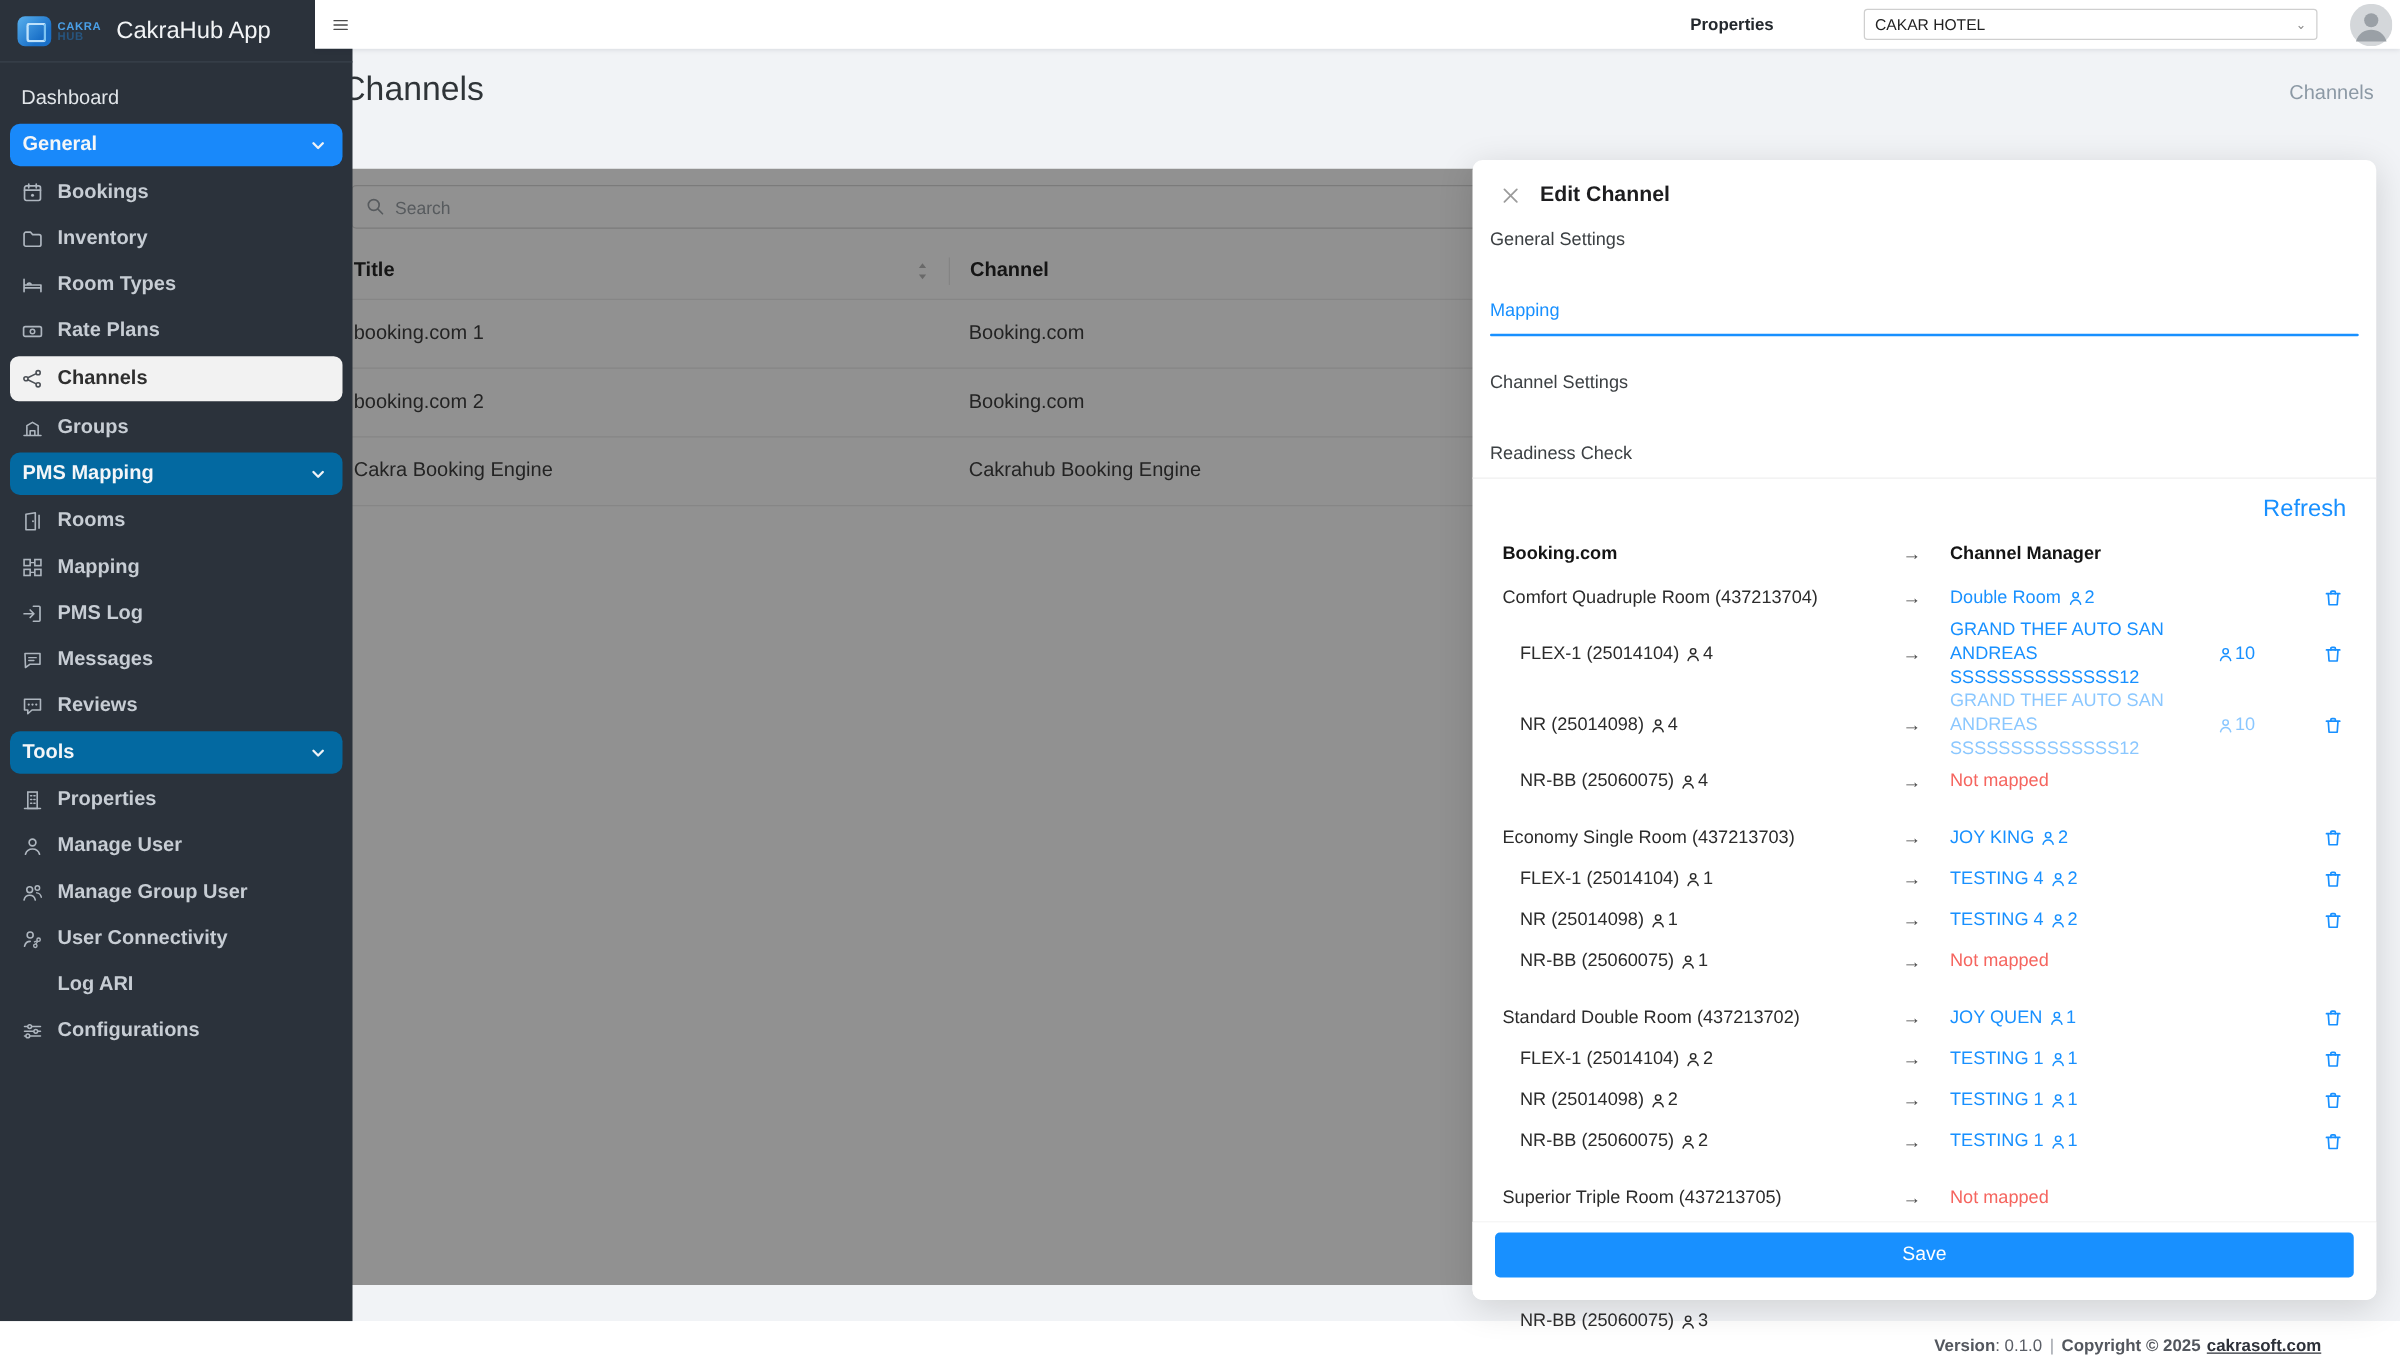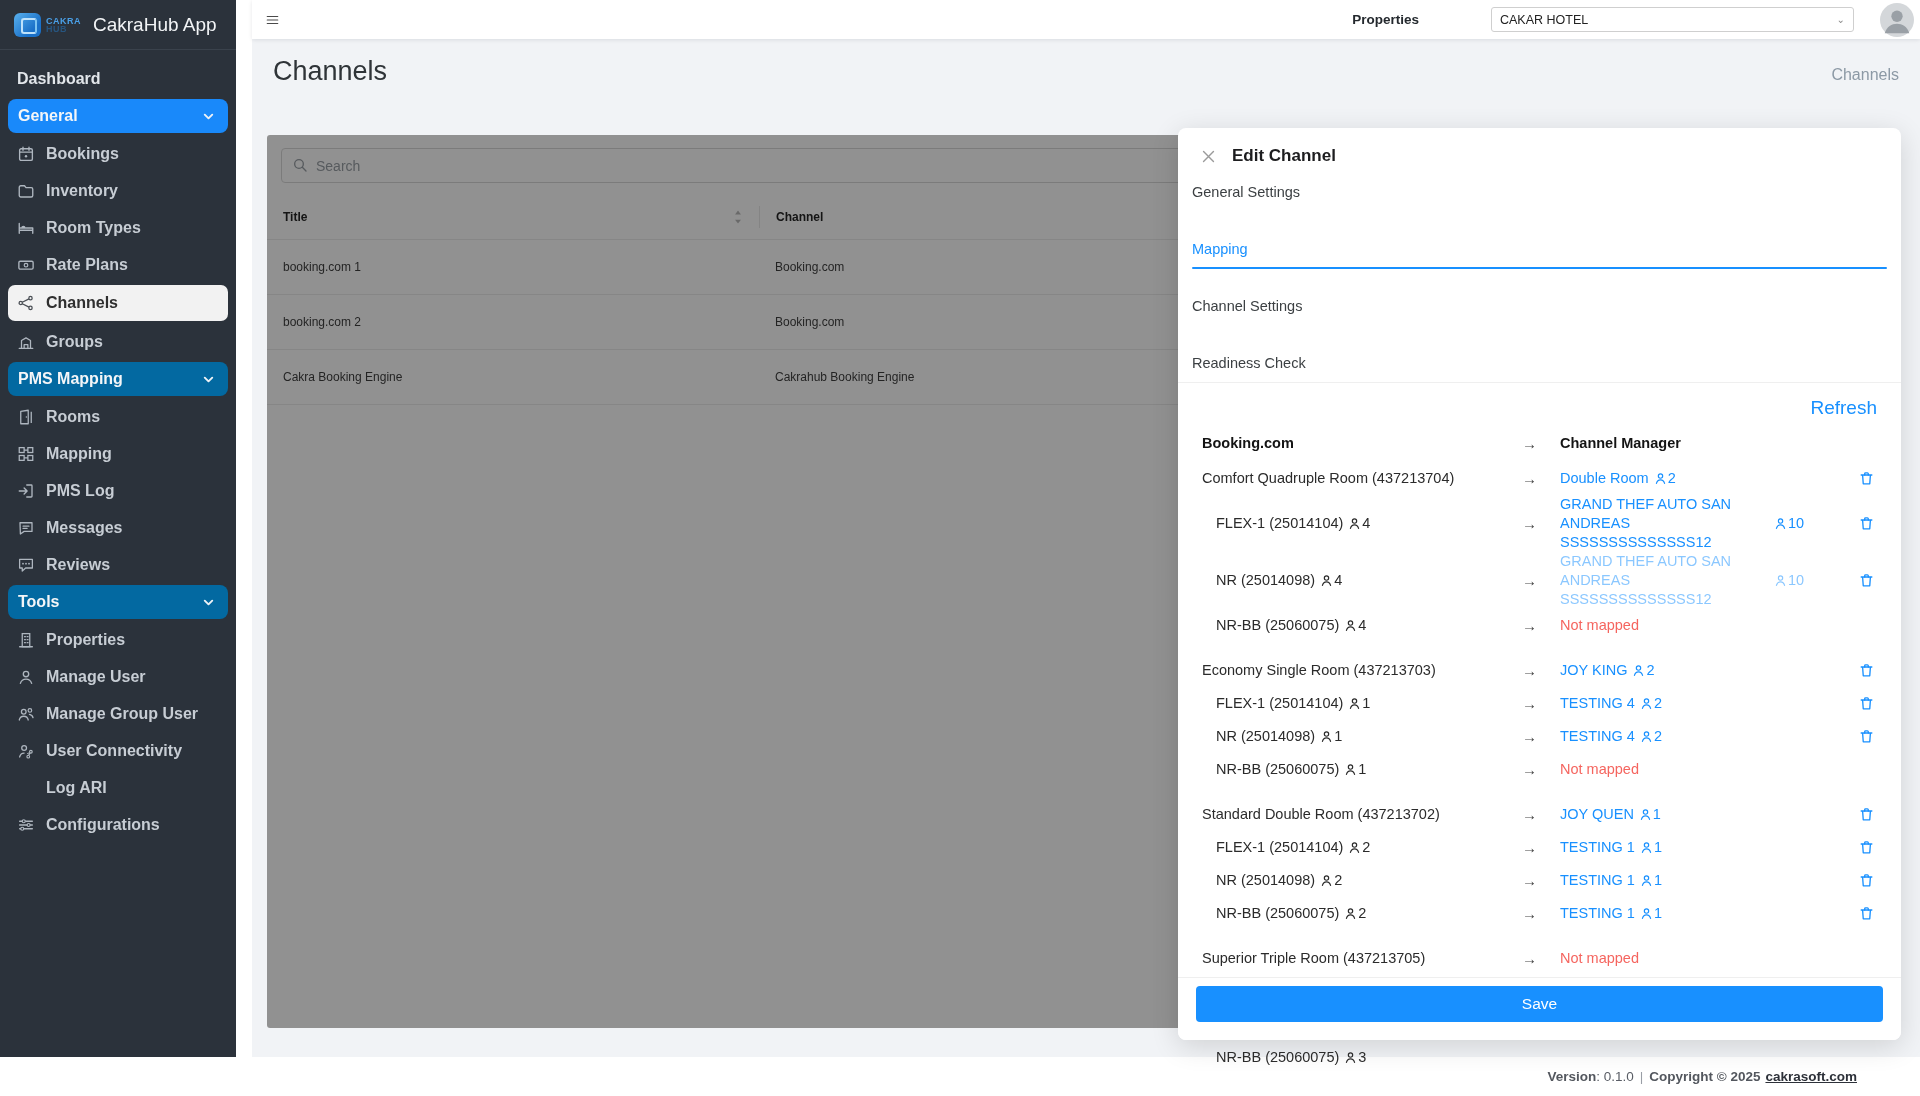--- a/index.html
+++ b/index.html
@@ -1,33 +1,33 @@
 <!DOCTYPE html>
 <html><head>
 <meta charset="utf-8">
 <style>
   * { margin:0; padding:0; box-sizing:border-box; }
   html,body { width:1920px; height:1096px; overflow:hidden; }
   body { font-family:"Liberation Sans", sans-serif; background:#fff; }
   .stage { position:relative; width:1920px; height:1096px; background:#fff; }
 
   
-  .sidebar { position:absolute; left:0; top:0; width:236px; height:1057px; background:#2b323b; z-index:4; }
+  .sidebar { position:absolute; left:0; top:0; width:282px; height:1057px; background:#2b323b; z-index:4; }
   .side-head { height:50px; display:flex; align-items:center; padding:0 14px; border-bottom:1px solid #3a424c; }
   .logo-mark { width:27px; height:24px; border-radius:6px; background:linear-gradient(135deg,#59b1ee 0%,#1a70c8 70%); position:relative; flex:0 0 auto; }
   .logo-mark::after { content:""; position:absolute; left:7px; top:5px; width:12px; height:12px; border:2.5px solid #bfe2fb; border-radius:3px; border-right-color:#7cc3f2; }
   .logo-word { display:flex; flex-direction:column; line-height:8px; margin-left:5px; }
   .logo-word .l1 { font-size:9px; font-weight:bold; color:#4aa0e8; letter-spacing:.5px; }
   .logo-word .l2 { font-size:9px; font-weight:bold; color:#27557f; letter-spacing:.5px; }
   .app-title { color:#f2f4f6; font-size:19px; font-weight:400; margin-left:12px; white-space:nowrap; }
   .nav { padding:10px 0 0 0; }
   .nav-item { height:37px; display:flex; align-items:center; padding:0 14px 0 17px; color:#c7cdd4; font-size:16px; font-weight:600; cursor:pointer; }
   .nav-item .si { width:18px; height:18px; margin-right:11px; flex:0 0 auto; color:#aeb6bf; }
   .nav-item .sp { width:29px; flex:0 0 auto; }
-  .nav-plain { color:#e2e6ea; font-weight:700; }
+  .nav-plain { color:#e2e6ea; font-weight:400; }
   .nav-pill { height:34px; margin:2px 8px; padding:0 12px 0 10px; border-radius:8px; background:#0369a1; color:#f4f6f8; font-weight:700; display:flex; align-items:center; justify-content:space-between; font-size:16px; cursor:pointer; }
   .nav-pill.blue { background:#1989fa; }
   .nav-pill .chev { width:15px; height:15px; color:#eef2f6; }
   .nav-item.active { background:#f2f2f2; margin:2px 8px; padding:0 9px; height:36px; border-radius:7px; color:#2f2f2f; }
   .nav-item.active .si { color:#4a4f55; }
 
   
   .topbar { position:absolute; left:252px; top:0; width:1668px; height:39px; background:#fff; box-shadow:0 1px 4px rgba(0,21,41,.10); display:flex; align-items:center; z-index:6; }
   .burger { width:40px; height:39px; display:flex; align-items:center; justify-content:center; cursor:pointer; }
   .burger svg { width:17px; height:14px; color:#4a4a4a; }
@@ -42,21 +42,21 @@
   .page-head { display:flex; align-items:flex-start; justify-content:space-between; padding:17px 21px 0 21px; }
   .page-title { font-size:27px; font-weight:500; color:#2f3438; }
   .breadcrumb { font-size:16px; color:#8c99a5; margin-top:10px; }
 
   .card { position:absolute; left:15px; top:96px; width:1633px; height:893px; background:#fff; border-radius:3px; z-index:1; }
   .card::after { content:""; position:absolute; inset:0; background:rgba(0,0,0,.43); border-radius:3px; z-index:3; }
   .search-wrap { position:relative; margin:13px 14px 0 14px; }
   .search-input { width:100%; height:35px; border:1px solid #d9d9d9; border-radius:4px; padding:0 12px 0 34px; font-size:14px; color:#be185d; background:#fff; outline:none; font-family:"Liberation Sans",sans-serif; }
   .search-input::placeholder { color:#9aa0a6; }
   .search-ico { position:absolute; left:11px; top:9px; width:16px; height:16px; color:#9aa0a6; }
-  .tbl { margin-top:12px; font-size:12px; }
+  .tbl { margin-top:12px; font-size:16px; }
   .tr { display:flex; align-items:center; height:55px; border-bottom:1px solid #ececec; }
   .th { font-weight:bold; color:#262626; height:45px; }
   .c1 { width:492px; padding-left:16px; display:flex; align-items:center; }
   .c2 { flex:1; padding-left:16px; border-left:0 solid transparent; }
   .th .c2 { border-left:1px solid #e8e8e8; height:22px; display:flex; align-items:center; }
   .sort-ico { margin-left:auto; margin-right:14px; width:14px; height:18px; color:#b9b9b9; }
   .td { color:#3f3f3f; }
 
   
   .drawer { position:absolute; left:1178px; top:128px; width:723px; height:912px; background:#fff; border-radius:8px; box-shadow:0 6px 28px rgba(0,0,0,.14); z-index:10; }

